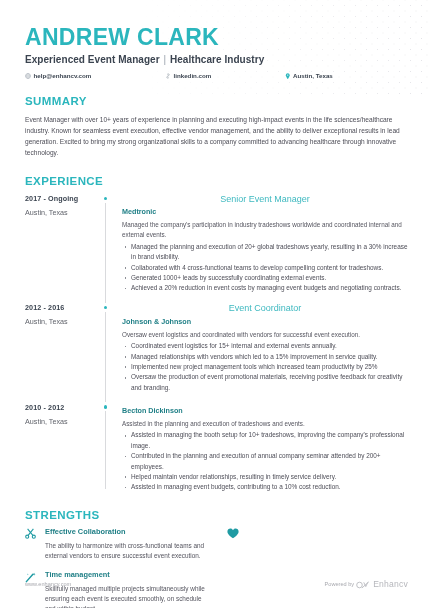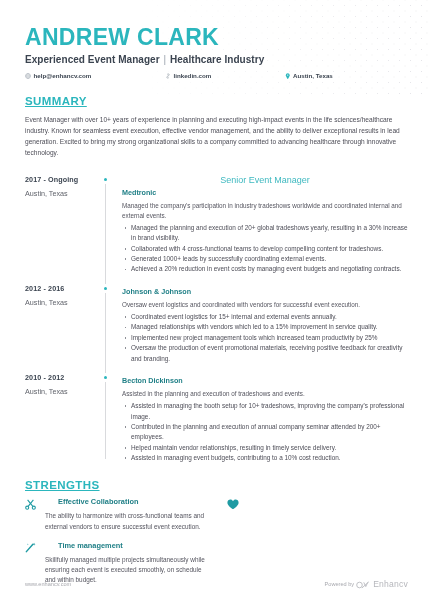--- a/index.html
+++ b/index.html
@@ -80,21 +80,20 @@
   .contact svg { display: block; }
 
   
   .section { margin-top: 16px; }
   .section-title {
     font-size: 11.5px;
     font-weight: bold;
     color: #2bb6bd;
     letter-spacing: 0.4px;
     margin-bottom: 7px;
-    text-decoration: underline;
   }
 
   .summary-text {
     font-size: 6.6px;
     line-height: 1.68;
     color: #4d4d57;
     max-width: 382px;
   }
 
   
@@ -207,21 +206,20 @@
     width: 14px;
     padding-top: 0.5px;
   }
   .strength-icon svg { display: block; }
   .strength-main { flex: 1 1 auto; min-width: 0; }
   .strength-title {
     font-size: 7.4px;
     font-weight: bold;
     color: #1f7f86;
     line-height: 1.2;
-    margin-left: 13px;
   }
   .strength-text {
     margin-top: 4px;
     font-size: 6.4px;
     line-height: 1.6;
     color: #55555f;
   }
 
   
   .footer {
@@ -302,20 +300,21 @@
       </div>
     </div>
   </div>
 
   <div class="section">
     <div class="section-title">SUMMARY</div>
     <div class="summary-text">Event Manager with over 10+ years of experience in planning and executing high-impact events in the life sciences/healthcare industry. Known for seamless event execution, effective vendor management, and the ability to deliver exceptional results in lead generation. Excited to bring my strong organizational skills to a company committed to advancing healthcare through innovative technology.</div>
   </div>
 
   <div class="section">
+    <div class="section-title">EXPERIENCE</div>
 
     <div class="entry">
       <div class="entry-left">
         <div class="entry-date">2017 - Ongoing</div>
         <div class="entry-loc">Austin, Texas</div>
       </div>
       <div class="entry-rail">
         <div class="rail-dot"></div>
         <div class="rail-line"></div>
       </div>
@@ -335,20 +334,21 @@
     <div class="entry">
       <div class="entry-left">
         <div class="entry-date">2012 - 2016</div>
         <div class="entry-loc">Austin, Texas</div>
       </div>
       <div class="entry-rail">
         <div class="rail-dot"></div>
         <div class="rail-line"></div>
       </div>
       <div class="entry-body">
+        <div class="entry-role">Event Coordinator</div>
         <div class="entry-company">Johnson &amp; Johnson</div>
         <div class="entry-desc">Oversaw event logistics and coordinated with vendors for successful event execution.</div>
         <ul class="bullets">
           <li>Coordinated event logistics for 15+ internal and external events annually.</li>
           <li>Managed relationships with vendors which led to a 15% improvement in service quality.</li>
           <li>Implemented new project management tools which increased team productivity by 25%</li>
           <li>Oversaw the production of event promotional materials, receiving positive feedback for creativity and branding.</li>
         </ul>
       </div>
     </div>

